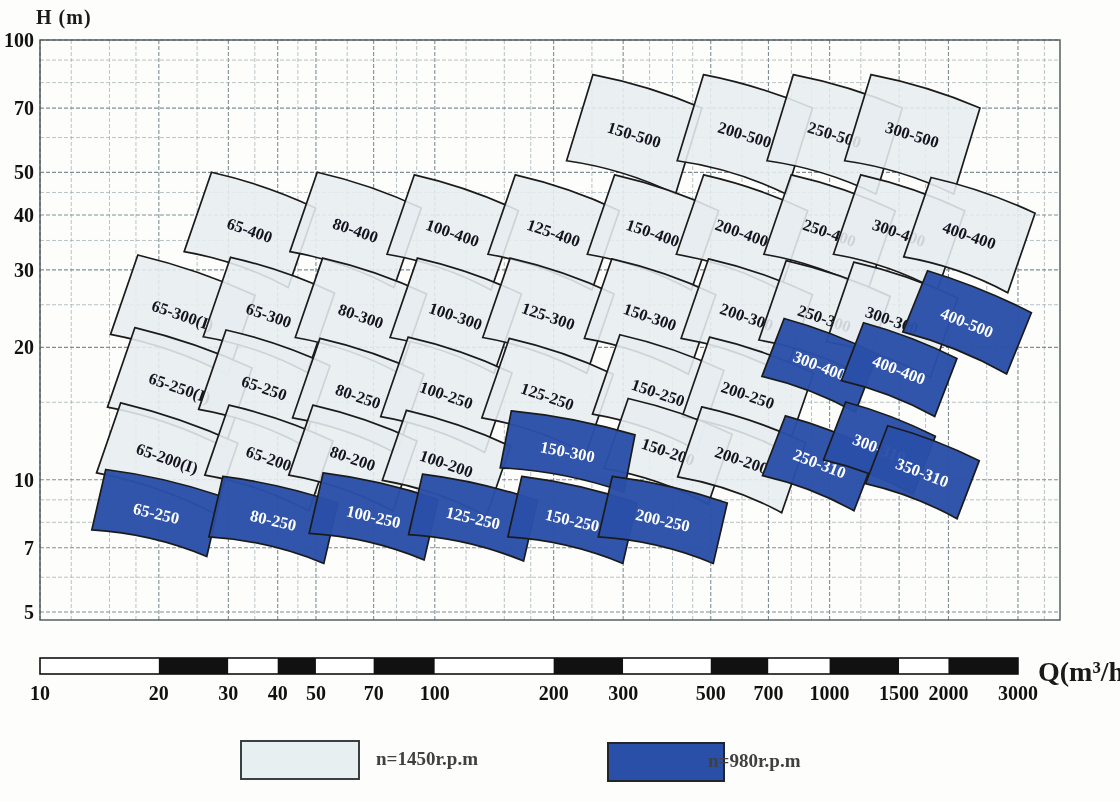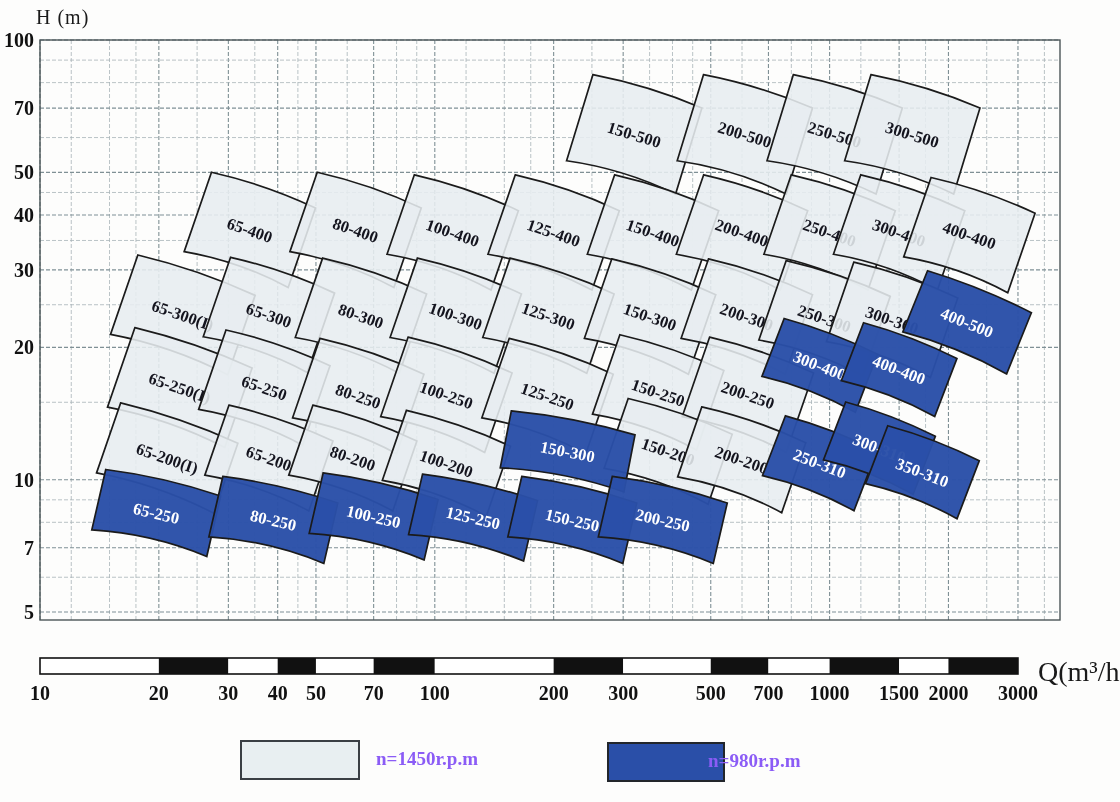--- a/index.html
+++ b/index.html
@@ -2,30 +2,30 @@
 <html><head>
 <meta charset="utf-8">
 <style>
   html,body{margin:0;padding:0;background:#ffffff;}
   .page{
     position:relative;width:1120px;height:802px;background:#fdfdfc;
     font-family:"Liberation Serif","DejaVu Serif",serif;overflow:hidden;
   }
   svg{position:absolute;left:0;top:0;}
   .axis-title{
-    position:absolute;font-weight:normal;font-size:20px;color:#1a1a1a;
+    position:absolute;font-weight:bold;font-size:20px;color:#1a1a1a;
     letter-spacing:1px;white-space:nowrap;
   }
   #y-axis-title{left:36px;top:6px;}
   #x-axis-title{left:1038px;top:656px;font-size:28px;letter-spacing:0;}
   .legend-row{position:absolute;left:0;top:0;width:100%;height:0;}
   .legend-swatch{position:absolute;height:40px;border:2px solid #3a3f44;box-sizing:border-box;}
   #legend-swatch-1450{left:240px;top:740px;width:120px;}
   #legend-swatch-980{left:607px;top:742px;width:118px;}
-  .legend-label{position:absolute;font-size:19px;font-weight:600;color:#8b5cf6;white-space:nowrap;}
+  .legend-label{position:absolute;font-size:19px;font-weight:600;color:#404040;white-space:nowrap;}
   #legend-label-1450{left:376px;top:748px;}
   #legend-label-980{left:708px;top:750px;}
 </style>
 </head>
 <body>
 
 <div class="page">
 
   <svg id="chart-svg" width="1120" height="802" viewBox="0 0 1120 802">
     <g id="grid-layer">

